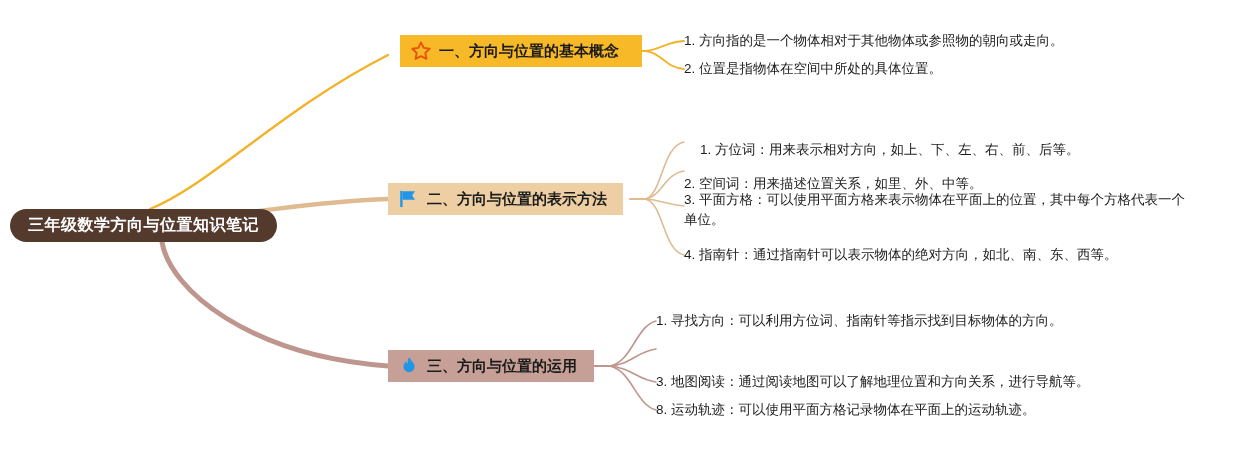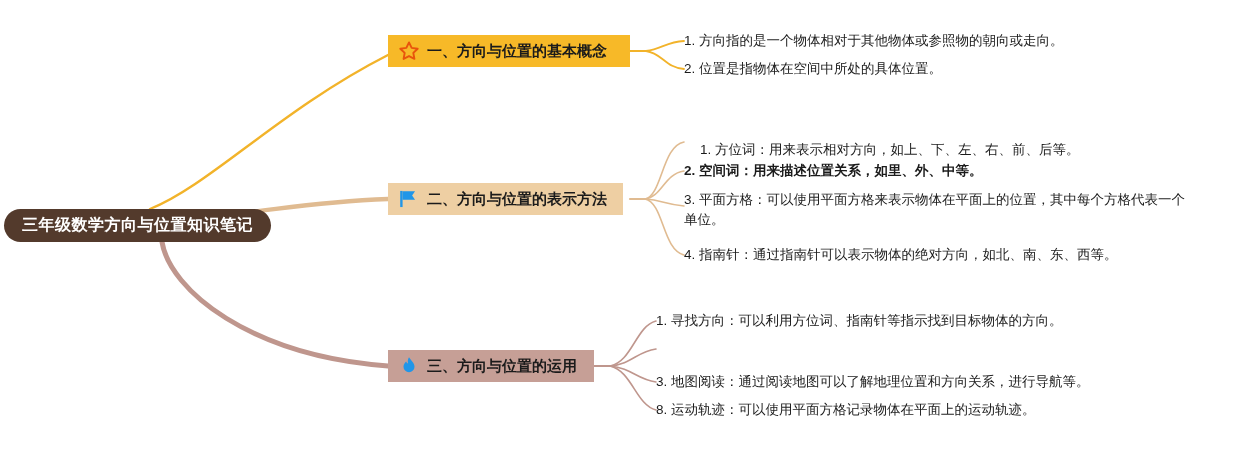--- a/index.html
+++ b/index.html
@@ -9,21 +9,21 @@
     font-family:"Liberation Sans","DejaVu Sans",sans-serif;
     overflow:hidden;
     position:relative;
   }
   #canvas{position:absolute;left:0;top:0;width:1253px;height:450px;}
   #edges{position:absolute;left:0;top:0;width:1253px;height:450px;pointer-events:none;}
 
   
   .root-node{
     position:absolute;
-    left:4px;top:209px;
+    left:10px;top:209px;
     width:267px;height:33px;
     background:#533a2c;
     border-radius:17px;
     display:flex;align-items:center;justify-content:center;
   }
   .root-label{
     color:#ffffff;
     font-size:16px;
     font-weight:bold;
     letter-spacing:.5px;
@@ -44,21 +44,21 @@
     color:#1b1b1b;
     white-space:nowrap;
     margin-left:7px;
   }
   .branch-icon{
     width:22px;height:22px;
     flex:0 0 22px;
     display:block;
   }
 
-  #branch-1{left:388px;top:35px;width:242px;background:#f7b928;}
+  #branch-1{left:400px;top:35px;width:242px;background:#f7b928;}
   #branch-2{left:388px;top:183px;width:235px;background:#eecfa3;}
   #branch-3{left:388px;top:350px;width:206px;background:#c69f96;text-align:right;}
 
   
   .leaf{
     position:absolute;
     font-size:13.5px;
     color:#1b1b1b;
     line-height:20px;
     white-space:nowrap;
@@ -111,21 +111,21 @@
 
   <div id="branch-2" class="branch-node">
     <svg class="branch-icon" viewBox="0 0 24 24">
       <rect x="2.4" y="3.2" width="2.6" height="17.6" fill="#2196e8"></rect>
       <path d="M5 3.6h13.6l-3.2 4.6 3.2 4.6H5z" fill="#2196e8"></path>
     </svg>
     <span class="branch-label">二、方向与位置的表示方法</span>
   </div>
 
   <div class="leaf" style="left:700px;top:132px;margin-top:8px;">1. 方位词：用来表示相对方向，如上、下、左、右、前、后等。</div>
-  <div class="leaf" style="left:684px;top:161px;font-weight:bold;">2. 空间词：用来描述位置关系，如里、外、中等。</div>
+  <div class="leaf" style="left:684px;top:174px;">2. 空间词：用来描述位置关系，如里、外、中等。</div>
   <div class="leaf wrap" style="left:684px;top:190px;width:505px;">3. 平面方格：可以使用平面方格来表示物体在平面上的位置，其中每个方格代表一个单位。</div>
   <div class="leaf" style="left:684px;top:245px;">4. 指南针：通过指南针可以表示物体的绝对方向，如北、南、东、西等。</div>
 
   <div id="branch-3" class="branch-node">
     <svg class="branch-icon" viewBox="0 0 24 24">
       <path d="M12 2.5c2.6 4.2 6 6.2 6 10.2a6 6 0 01-12 0c0-2.4 1.6-4 2.8-5.6 0.5 1.2 1.3 2 2.2 2.3 -0.6-2.4-0.4-4.7 1-6.9z" fill="#2196e8"></path>
     </svg>
     <span class="branch-label">三、方向与位置的运用</span>
   </div>
 

